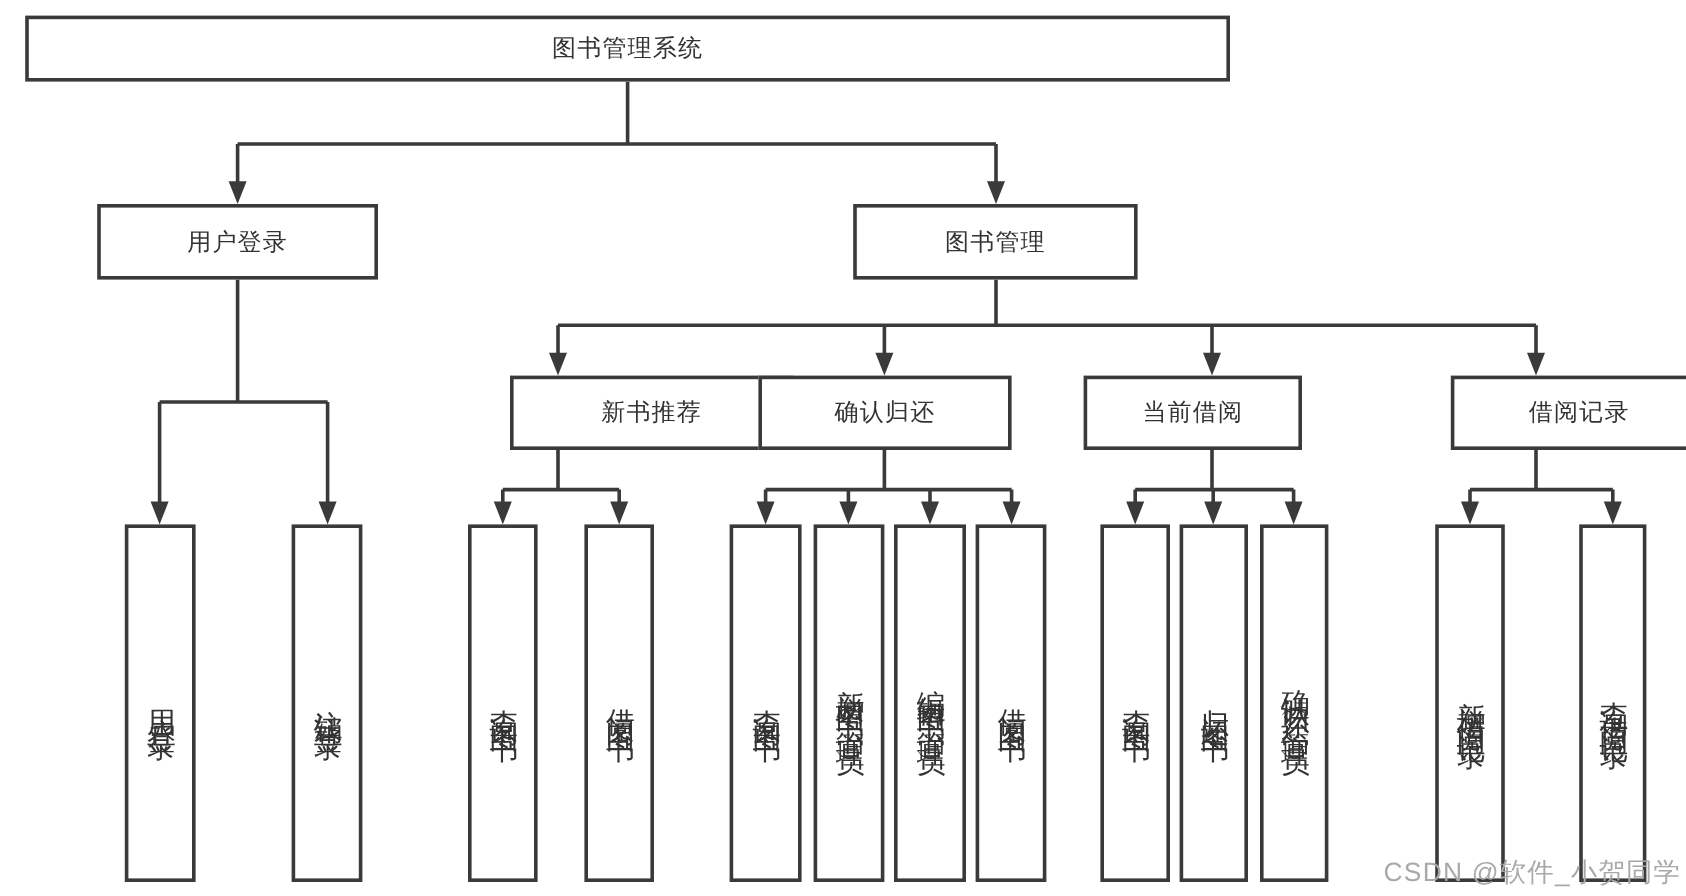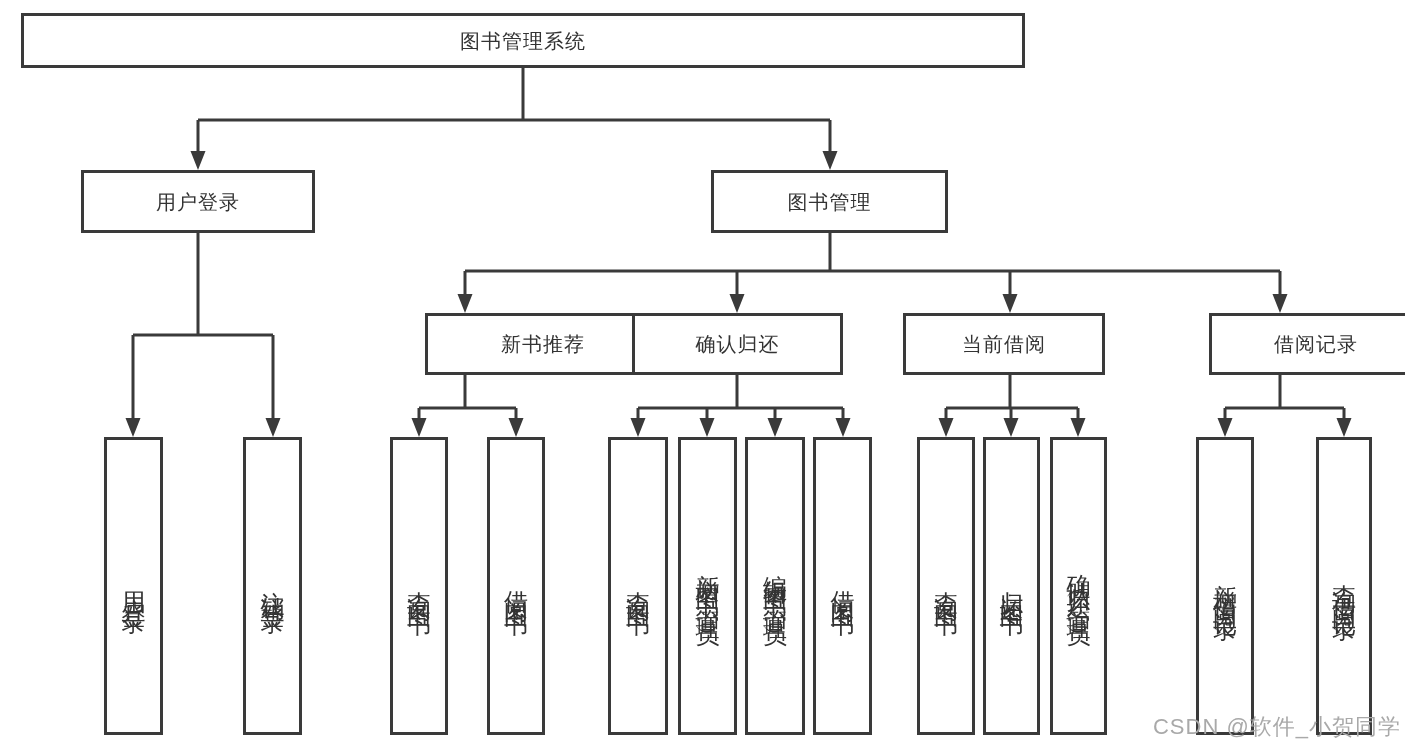--- a/index.html
+++ b/index.html
@@ -101,21 +101,21 @@
       M1336.5 418 L1351.5 418 L1344 437 Z"></path>
   </svg>
 
   <div class="box h" style="left:21px; top:13px; width:1004px; height:55px;">图书管理系统</div>
 
   <div class="box h" style="left:81px; top:170px; width:234px; height:63px;">用户登录</div>
   <div class="box h" style="left:711px; top:170px; width:237px; height:63px;">图书管理</div>
 
   <div class="box h" style="left:382px; top:313px; width:236px; height:62px;margin-left:43px;">新书推荐</div>
   <div class="box h" style="left:632px; top:313px; width:211px; height:62px;">确认归还</div>
-  <div class="box h" style="left:903px; top:313px; width:202px; height:62px;">当前借阅</div>
+  <div class="box h" style="left:903px; top:313px; width:182px; height:62px;">当前借阅</div>
   <div class="box h" style="left:1173px; top:313px; width:214px; height:62px;margin-left:36px;">借阅记录</div>
 
   <div class="box v" style="left:104px; top:437px; width:59px; height:298px;">用户登录</div>
   <div class="box v" style="left:243px; top:437px; width:59px; height:298px;">注销登录</div>
 
   <div class="box v" style="left:390px; top:437px; width:58px; height:298px;">查询图书</div>
   <div class="box v" style="left:487px; top:437px; width:58px; height:298px;">借阅图书</div>
 
   <div class="box v" style="left:608px; top:437px; width:60px; height:298px;">查询图书</div>
   <div class="box v" style="left:678px; top:437px; width:59px; height:298px;">新增图书（管理员）</div>

